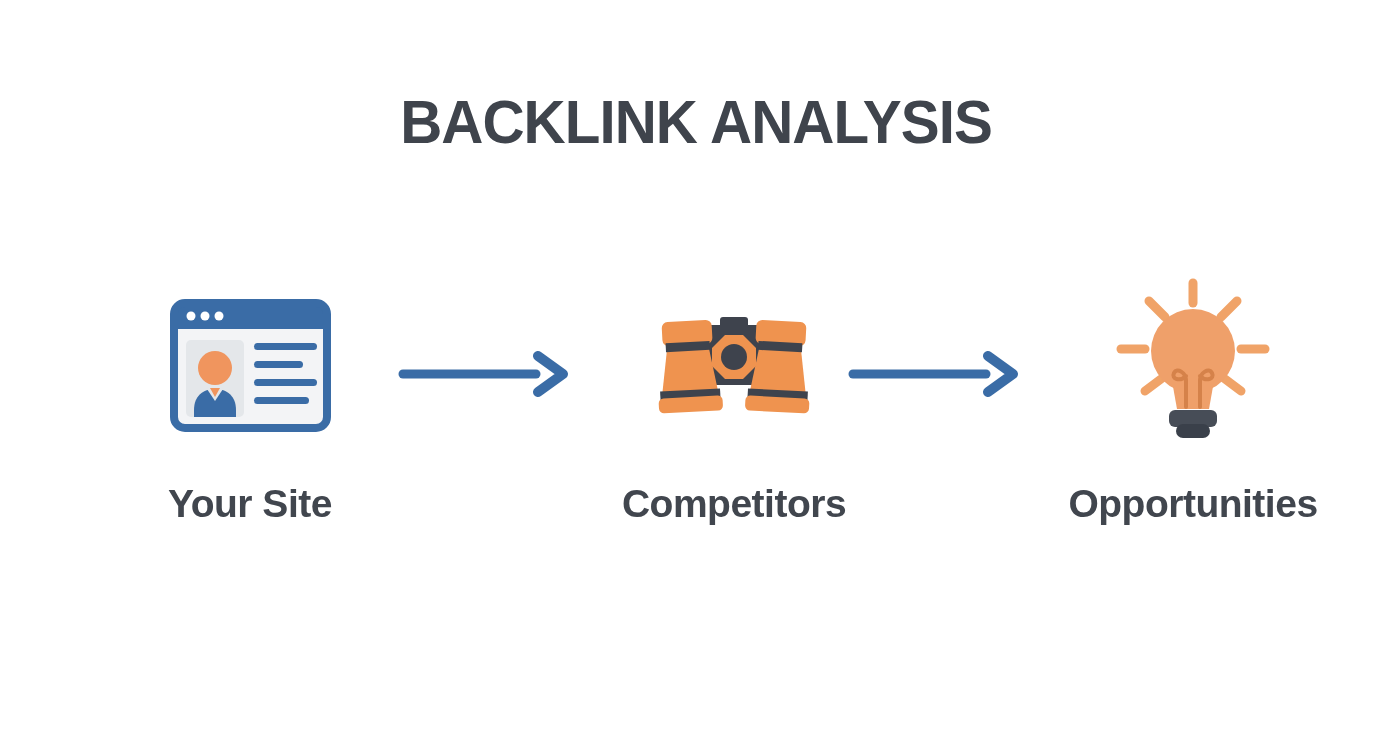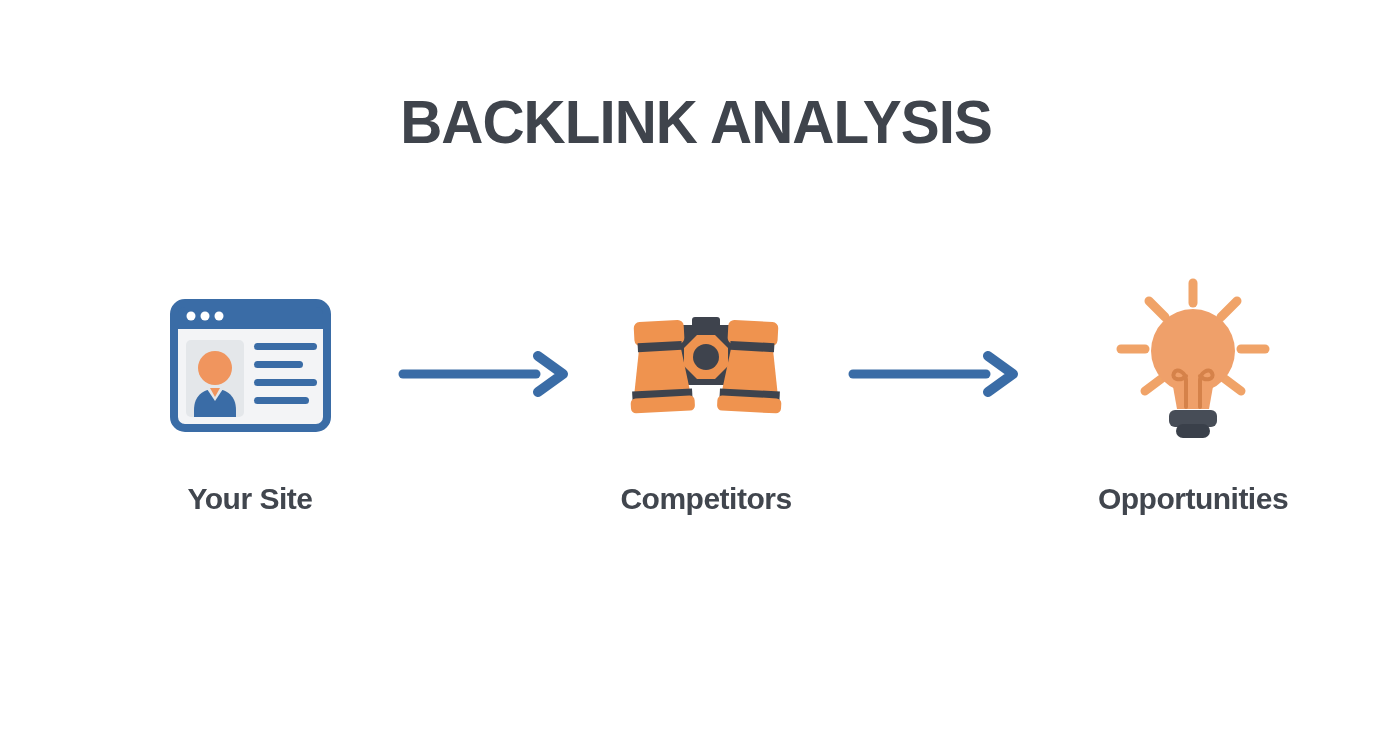--- a/index.html
+++ b/index.html
@@ -44,27 +44,27 @@
     display: flex;
     align-items: center;
     justify-content: center;
   }
   .step .step-label {
     position: absolute;
     top: 212px;
     left: 50%;
     transform: translateX(-50%);
     white-space: nowrap;
-    font-size: 30px;
+    font-size: 39px;
     font-weight: bold;
     letter-spacing: -0.5px;
     color: #41464e;
   }
   .step-1 { left: 100px; }
-  .step-2 { left: 556px; }
+  .step-2 { left: 584px; }
   .step-3 { left: 1043px; }
   .arrow { position: absolute; top: 350px; }
   .arrow-1 { left: 398px; }
   .arrow-2 { left: 848px; }
 </style>
 </head>
 <body>
 
 <div class="canvas">
 

